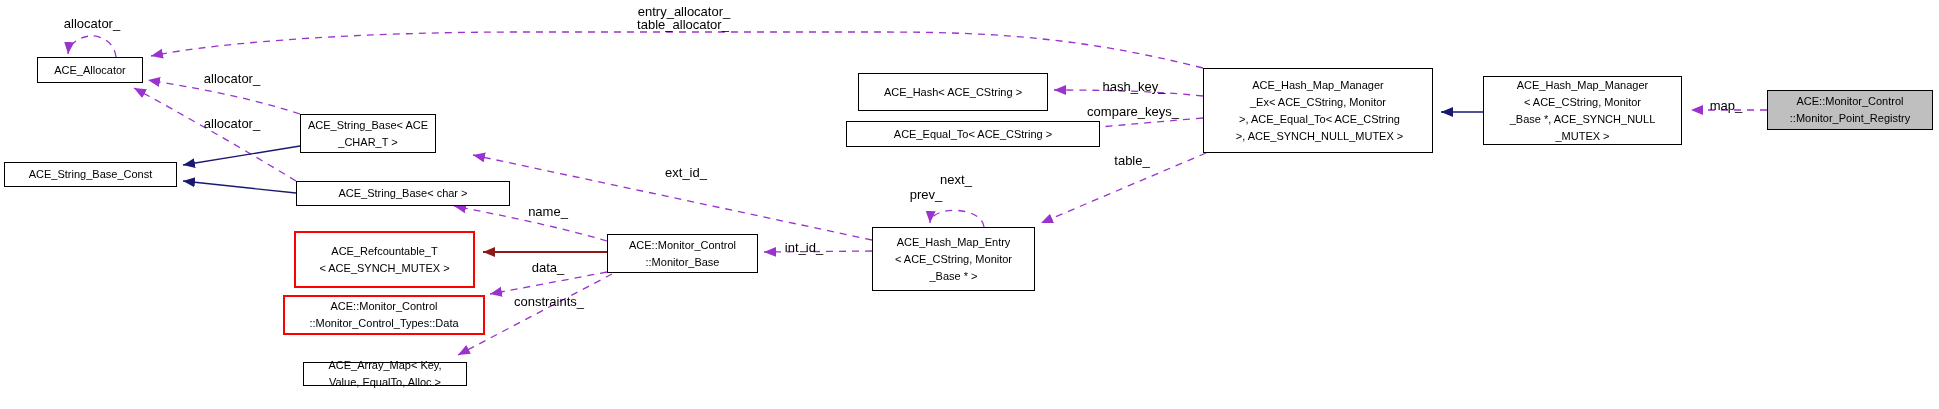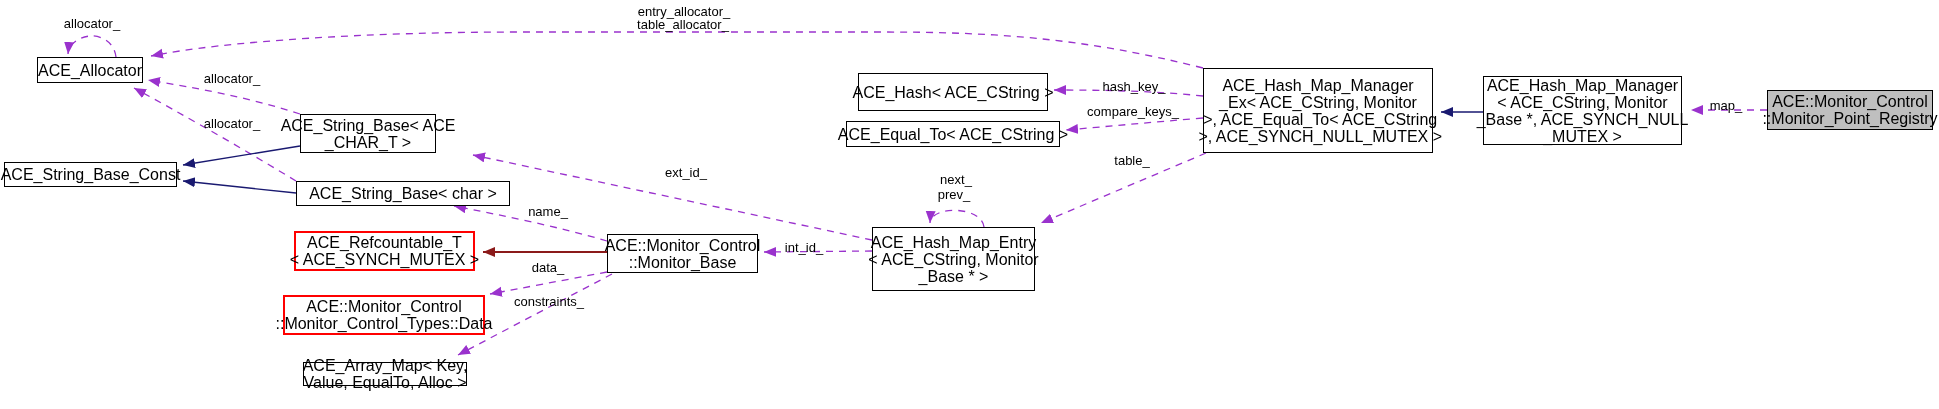--- a/index.html
+++ b/index.html
@@ -11,21 +11,21 @@
     overflow:hidden;
   }
   #edges{position:absolute;left:0;top:0;z-index:0;}
   .edge-usage{stroke:#9a32cd;fill:none;stroke-width:1.3;stroke-dasharray:7,6;}
   .edge-inherit{stroke:#191970;fill:none;stroke-width:1.3;}
   .edge-protected{stroke:#8b1a1a;fill:none;stroke-width:1.8;}
   .node{
     position:absolute;z-index:1;box-sizing:border-box;
     background:#ffffff;border:1px solid #000000;
     display:flex;flex-direction:column;align-items:center;justify-content:center;
-    font-size:16px;line-height:17px;color:#000000;text-align:center;
+    font-size:11px;line-height:17px;color:#000000;text-align:center;
   }
   .node span{white-space:pre;display:block;}
   .node.red{border:2px solid #ff0000;}
   .node.current{background:#bfbfbf;}
   .elabel{
     position:absolute;z-index:2;transform:translateX(-50%);
     font-size:13px;line-height:13px;color:#000000;white-space:pre;
   }
 </style>
 </head>
@@ -76,21 +76,21 @@
 
   <div class="node" style="left:300px;top:114px;width:136px;height:39px">
     <span>ACE_String_Base&lt; ACE</span>
     <span>_CHAR_T &gt;</span>
   </div>
 
   <div class="node" style="left:296px;top:181px;width:214px;height:25px">
     <span>ACE_String_Base&lt; char &gt;</span>
   </div>
 
-  <div class="node red" style="left:294px;top:231px;width:181px;height:40px">
+  <div class="node red" style="left:294px;top:231px;width:181px;height:57px">
     <span>ACE_Refcountable_T</span>
     <span>&lt; ACE_SYNCH_MUTEX &gt;</span>
   </div>
 
   <div class="node red" style="left:283px;top:295px;width:202px;height:40px">
     <span>ACE::Monitor_Control</span>
     <span>::Monitor_Control_Types::Data</span>
   </div>
 
   <div class="node" style="left:303px;top:362px;width:164px;height:24px">
@@ -106,21 +106,21 @@
   <div class="node" style="left:872px;top:227px;width:163px;height:64px">
     <span>ACE_Hash_Map_Entry</span>
     <span>&lt; ACE_CString, Monitor</span>
     <span>_Base * &gt;</span>
   </div>
 
   <div class="node" style="left:858px;top:73px;width:190px;height:38px">
     <span>ACE_Hash&lt; ACE_CString &gt;</span>
   </div>
 
-  <div class="node" style="left:846px;top:121px;width:214px;height:26px">
+  <div class="node" style="left:846px;top:121px;width:254px;height:26px">
     <span>ACE_Equal_To&lt; ACE_CString &gt;</span>
   </div>
 
   <div class="node" style="left:1203px;top:68px;width:230px;height:85px">
     <span>ACE_Hash_Map_Manager</span>
     <span>_Ex&lt; ACE_CString, Monitor</span>
     <span> &gt;, ACE_Equal_To&lt; ACE_CString</span>
     <span> &gt;, ACE_SYNCH_NULL_MUTEX &gt;</span>
   </div>
 
@@ -144,15 +144,15 @@
   <span class="elabel" style="left:1134px;top:80px">hash_key_</span>
   <span class="elabel" style="left:1133px;top:105px">compare_keys_</span>
   <span class="elabel" style="left:1132px;top:154px">table_</span>
   <span class="elabel" style="left:1726px;top:99px">map_</span>
   <span class="elabel" style="left:686px;top:166px">ext_id_</span>
   <span class="elabel" style="left:548px;top:205px">name_</span>
   <span class="elabel" style="left:804px;top:241px">int_id_</span>
   <span class="elabel" style="left:548px;top:261px">data_</span>
   <span class="elabel" style="left:549px;top:295px">constraints_</span>
   <span class="elabel" style="left:956px;top:173px">next_</span>
-  <span class="elabel" style="left:954px;top:188px">prev_</span>
+  <span class="elabel" style="left:926px;top:188px">prev_</span>
 
 </div>
 
 </body></html>

